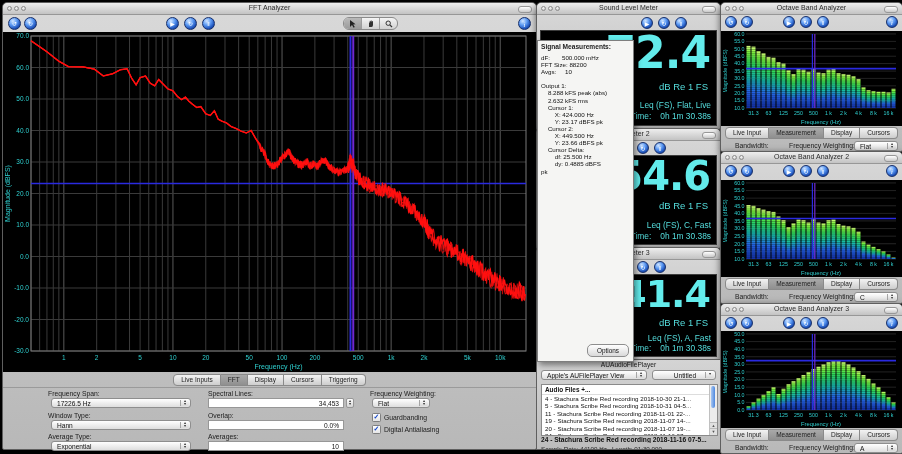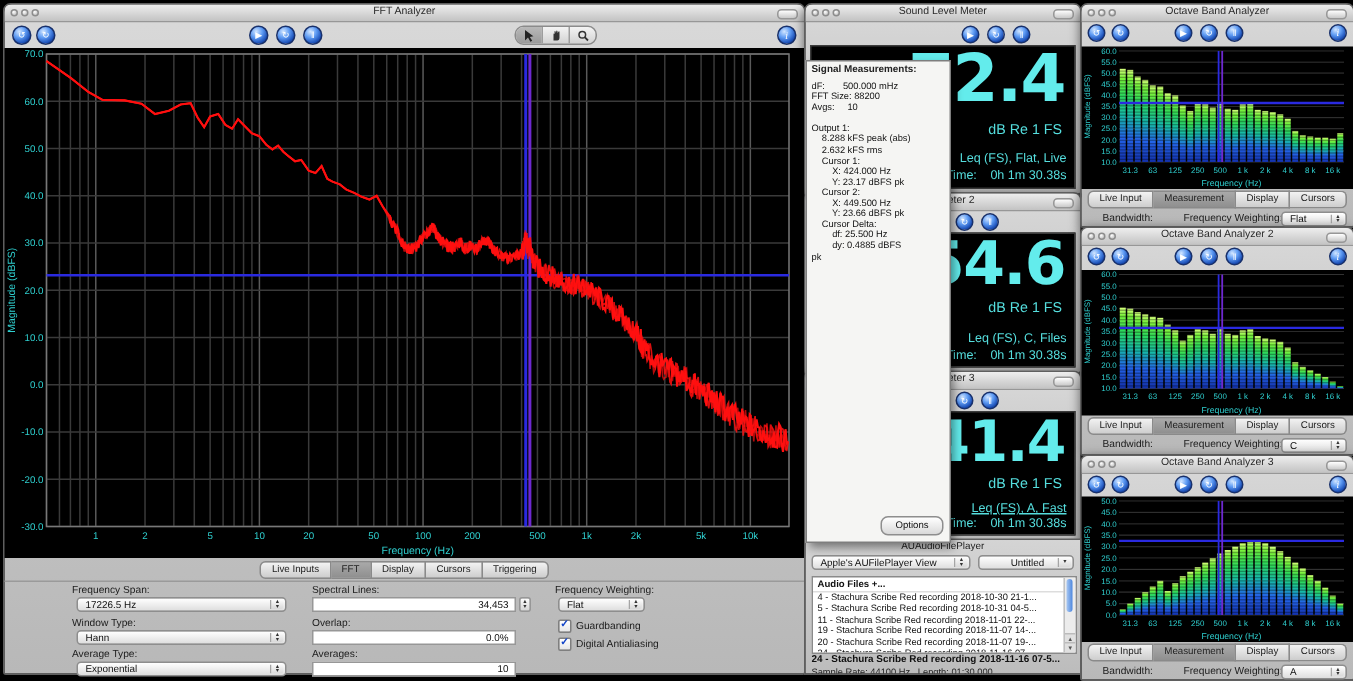--- a/index.html
+++ b/index.html
@@ -299,41 +299,41 @@
     <span class="title">Level Meter 2</span>
     <span class="pill"></span>
   </div>
   <div class="toolbar" style="height:15px;">
     <span class="orb orb-sm" style="left:100px;top:1px;">↻</span>
     <span class="orb orb-sm" style="left:117px;top:1px;">‖</span>
   </div>
   <div class="display" style="left:3px;right:3px;top:26px;bottom:3px;">
     <span class="bigval" style="top:2px;font-size:40px;">54.6</span>
     <span class="unit" style="top:44px;">dB Re 1 FS</span>
-    <span class="detector" style="bottom:14px;">Leq (FS), C, Files</span>
+    <span class="detector" style="bottom:14px;">Leq (FS), C, Fast</span>
     <span class="timerow" style="bottom:3px;">
       <span>Time:</span>
       <span>0h  1m 30.38s</span>
     </span>
   </div>
 </div>
 
 <div class="window" style="left:536px;top:247px;width:183px;height:112px;z-index:2;">
   <div class="titlebar">
     <span class="title">Level Meter 3</span>
     <span class="pill"></span>
   </div>
   <div class="toolbar" style="height:15px;">
     <span class="orb orb-sm" style="left:100px;top:1px;">↻</span>
     <span class="orb orb-sm" style="left:117px;top:1px;">‖</span>
   </div>
   <div class="display" style="left:3px;right:3px;top:26px;bottom:3px;">
     <span class="bigval" style="top:2px;font-size:38px;">41.4</span>
     <span class="unit" style="top:42px;">dB Re 1 FS</span>
-    <span class="detector" style="bottom:13px;text-decoration:underline;">Leq (FS), A, Fast</span>
+    <span class="detector" style="bottom:13px;">Leq (FS), A, Fast</span>
     <span class="timerow" style="bottom:3px;">
       <span>Time:</span>
       <span>0h  1m 30.38s</span>
     </span>
   </div>
 </div>
 
 <div class="panel" style="left:536px;top:359px;width:183px;height:89px;z-index:3;">
   <span class="ptitle">AUAudioFilePlayer</span>
   <div class="popup" style="left:4px;top:10px;width:106px;">

